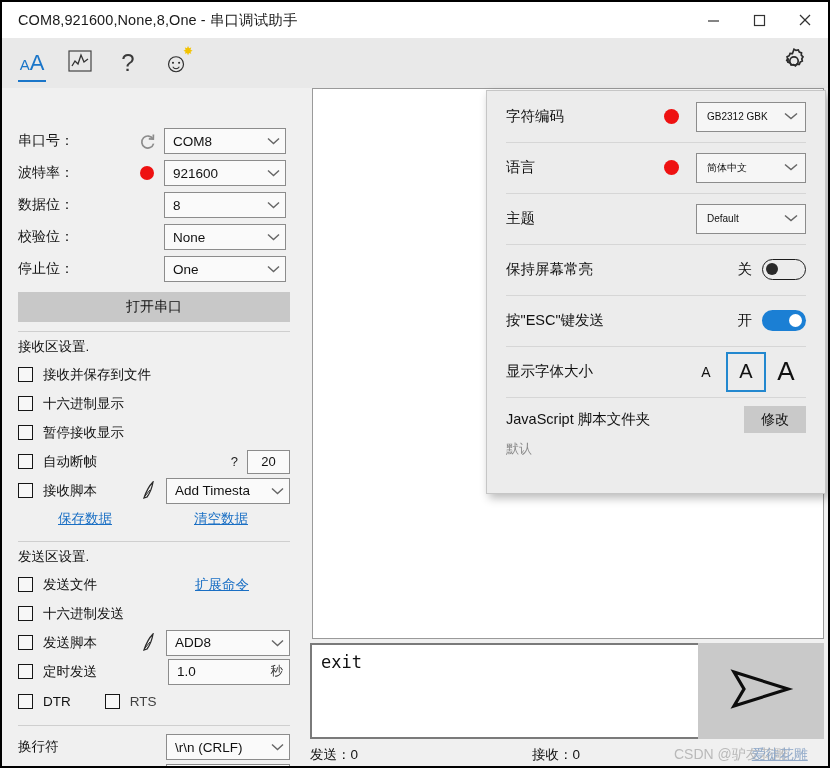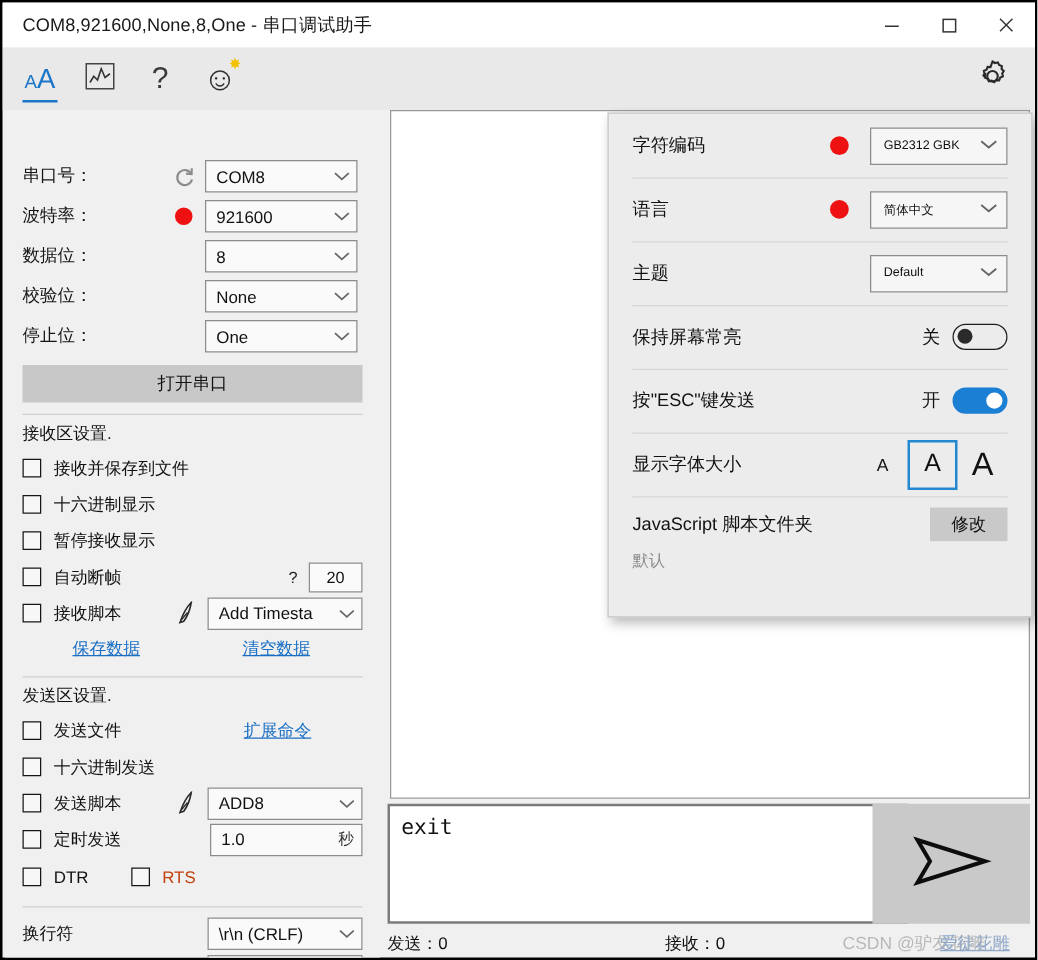--- a/index.html
+++ b/index.html
@@ -504,21 +504,21 @@
         <span>1.0</span>
         <span class="unit">秒</span>
       </div>
     </div>
 
     <div class="dtr-rts">
       <span class="cbox"></span>
       <span class="ctext" style="font-size:13.5px;color:#111">DTR</span>
       <span class="gap"></span>
       <span class="cbox"></span>
-      <span class="ctext" style="font-size:13.5px;color:#c2410c">RTS</span>
+      <span class="ctext" style="font-size:13.5px;color:#404040">RTS</span>
     </div>
 
     <div class="divider"></div>
 
     <div class="cbrow" style="height:30px">
       <span class="ctext">换行符</span>
       <span class="spacer"></span>
       <div class="combo wide" style="margin-right:14px">
         <span>\r\n (CRLF)</span>
         <span class="chev">

